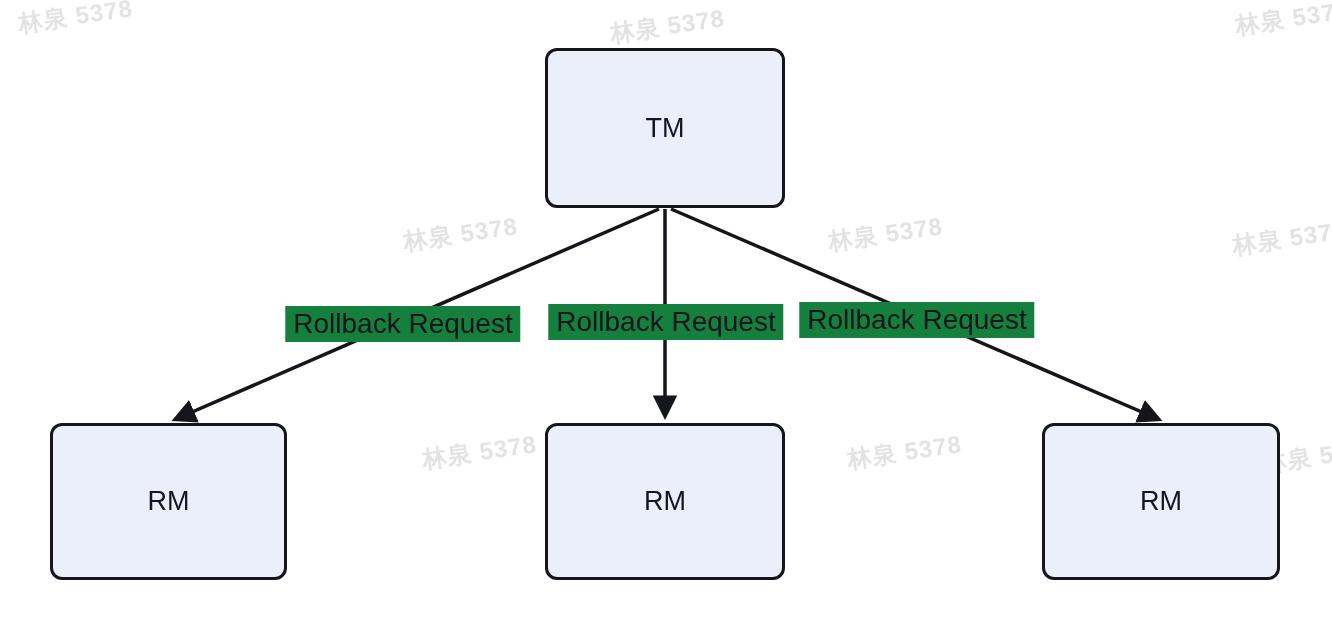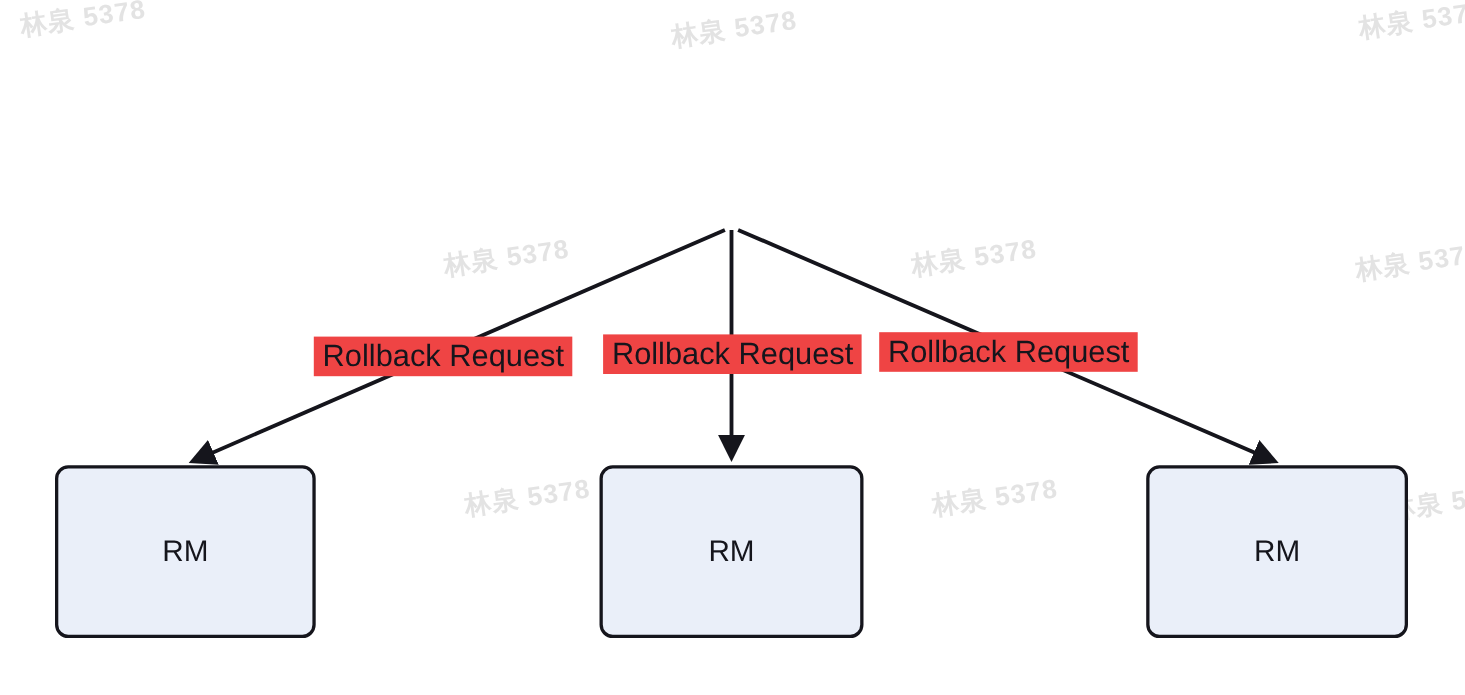--- a/index.html
+++ b/index.html
@@ -38,21 +38,21 @@
     display: flex;
     align-items: center;
     justify-content: center;
     font-size: 27px;
     color: #15151c;
     box-sizing: border-box;
   }
   .edge-label {
     position: absolute;
     transform: translate(-50%, -50%);
-    background: #ef4444;
+    background: #15803d;
     padding: 2px 8px;
     font-size: 28px;
     color: #15151c;
     white-space: nowrap;
   }
   .footer-credit {
     position: absolute;
     right: 18px;
     bottom: 10px;
     font-size: 25px;
@@ -84,20 +84,23 @@
     </defs>
     <line x1="659" y1="209" x2="176" y2="419" stroke="#15151c" stroke-width="3.5" marker-end="url(#arrowhead)"></line>
     <line x1="665" y1="209" x2="665" y2="415" stroke="#15151c" stroke-width="3.5" marker-end="url(#arrowhead)"></line>
     <line x1="671" y1="209" x2="1158" y2="419" stroke="#15151c" stroke-width="3.5" marker-end="url(#arrowhead)"></line>
   </svg>
 
   <div class="edge-label" style="left:403px; top:324px;">Rollback Request</div>
   <div class="edge-label" style="left:666px; top:322px;">Rollback Request</div>
   <div class="edge-label" style="left:917px; top:320px;">Rollback Request</div>
 
+  <div class="node" style="left:545px; top:48px; width:240px; height:160px;">
+    <span>TM</span>
+  </div>
 
   <div class="node" style="left:50px; top:423px; width:237px; height:157px;">
     <span>RM</span>
   </div>
 
   <div class="node" style="left:545px; top:423px; width:240px; height:157px;">
     <span>RM</span>
   </div>
 
   <div class="node" style="left:1042px; top:423px; width:238px; height:157px;">

